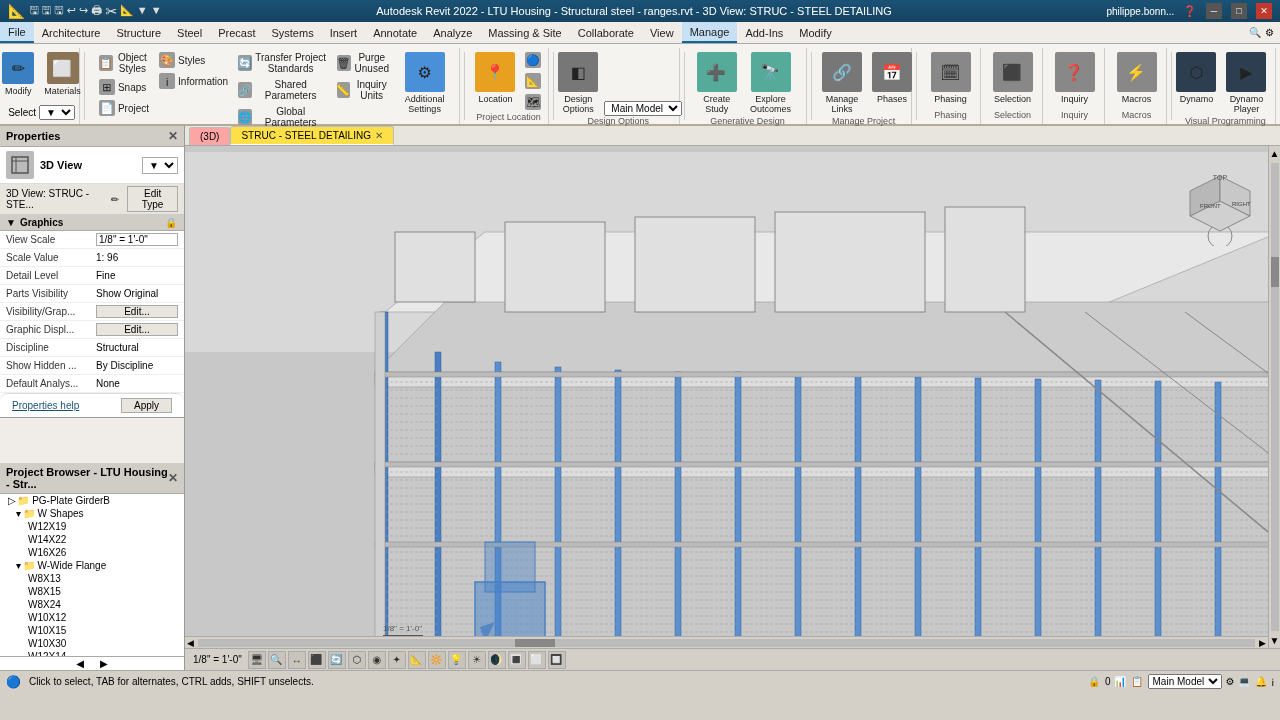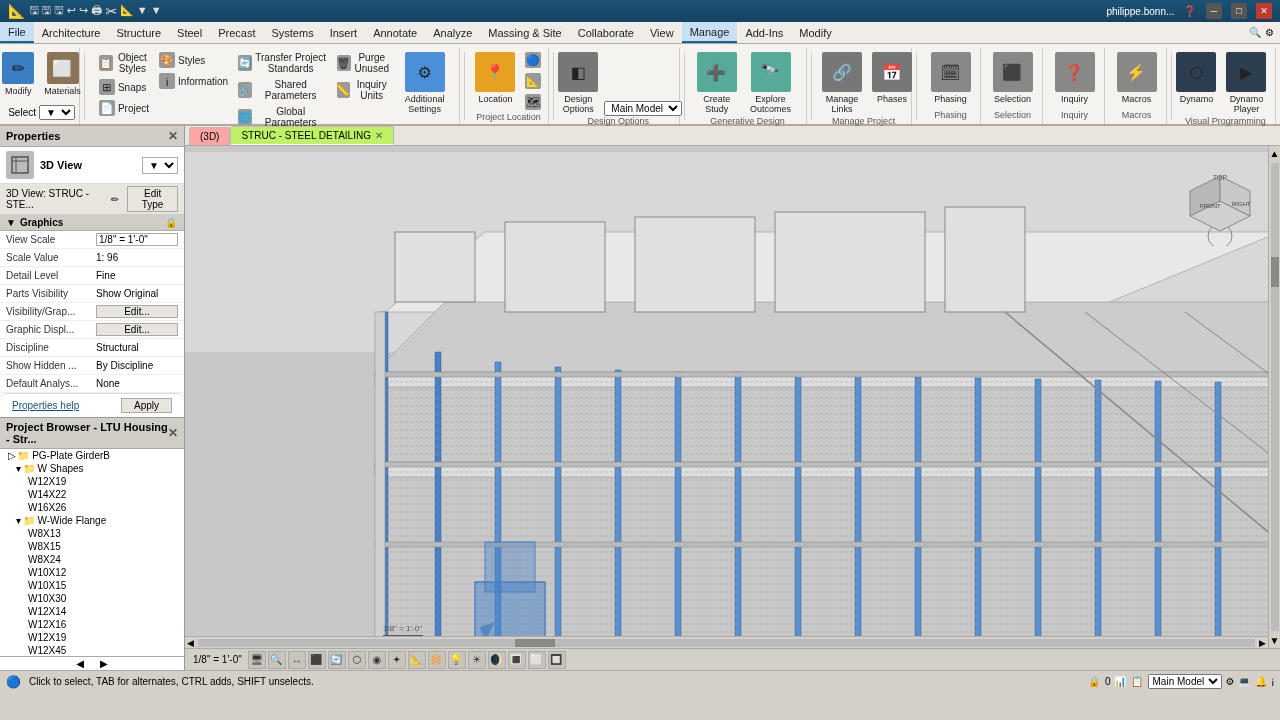--- a/index.html
+++ b/index.html
@@ -121,20 +121,21 @@
       height: calc(720px - 22px - 22px - 86px - 22px - 22px);
     }
 
     
     #left-panel {
       width: 185px;
       display: flex;
       flex-direction: column;
       background: #f0ede8;
       border-right: 1px solid #999;
+      gap: 45px;
     }
 
     
     #properties-panel {
       flex: 0 0 auto;
       background: #fff;
       border-bottom: 1px solid #999;
     }
     .panel-header {
       background: #d0ccc6;
@@ -273,21 +274,21 @@
       font-size: 10px;
       cursor: pointer;
       border: 1px solid #bbb;
       border-bottom: none;
       background: #fca5a5;
       border-radius: 3px 3px 0 0;
       display: flex;
       align-items: center;
       gap: 4px;
     }
-    .view-tab.active { background: #bef264; border-bottom: 1px solid #fff; text-align: center; }
+    .view-tab.active { background: #fde047; border-bottom: 1px solid #fff; text-align: center; }
     .view-tab .tab-close { font-size: 10px; color: #555; }
 
     
     #viewport {
       flex: 1;
       background: #c8c8c8;
       position: relative;
       overflow: hidden;
     }
 
@@ -374,20 +375,21 @@
     }
   </style>
 </head>
 <body>
 
 <div id="title-bar">
   <div style="display:flex;gap:4px;align-items:center;">
     <span style="font-size:14px;">📐</span>
     <span style="font-size:11px;color:#ddd;">🖫 🖫 🖫 ↩ ↪ 🖨 ✂ 📐 ▼ ▼</span>
   </div>
+  <div class="title-text">Autodesk Revit 2022 - LTU Housing - Structural steel - ranges.rvt - 3D View: STRUC - STEEL DETAILING</div>
   <div style="display:flex;align-items:center;gap:9px;">
     <span style="font-size:10px;">philippe.bonn...</span>
     <span style="font-size:11px;">❓</span>
     <span class="win-btn">─</span>
     <span class="win-btn">□</span>
     <span class="win-btn close">✕</span>
   </div>
 </div>
 
 <div id="menu-bar">

